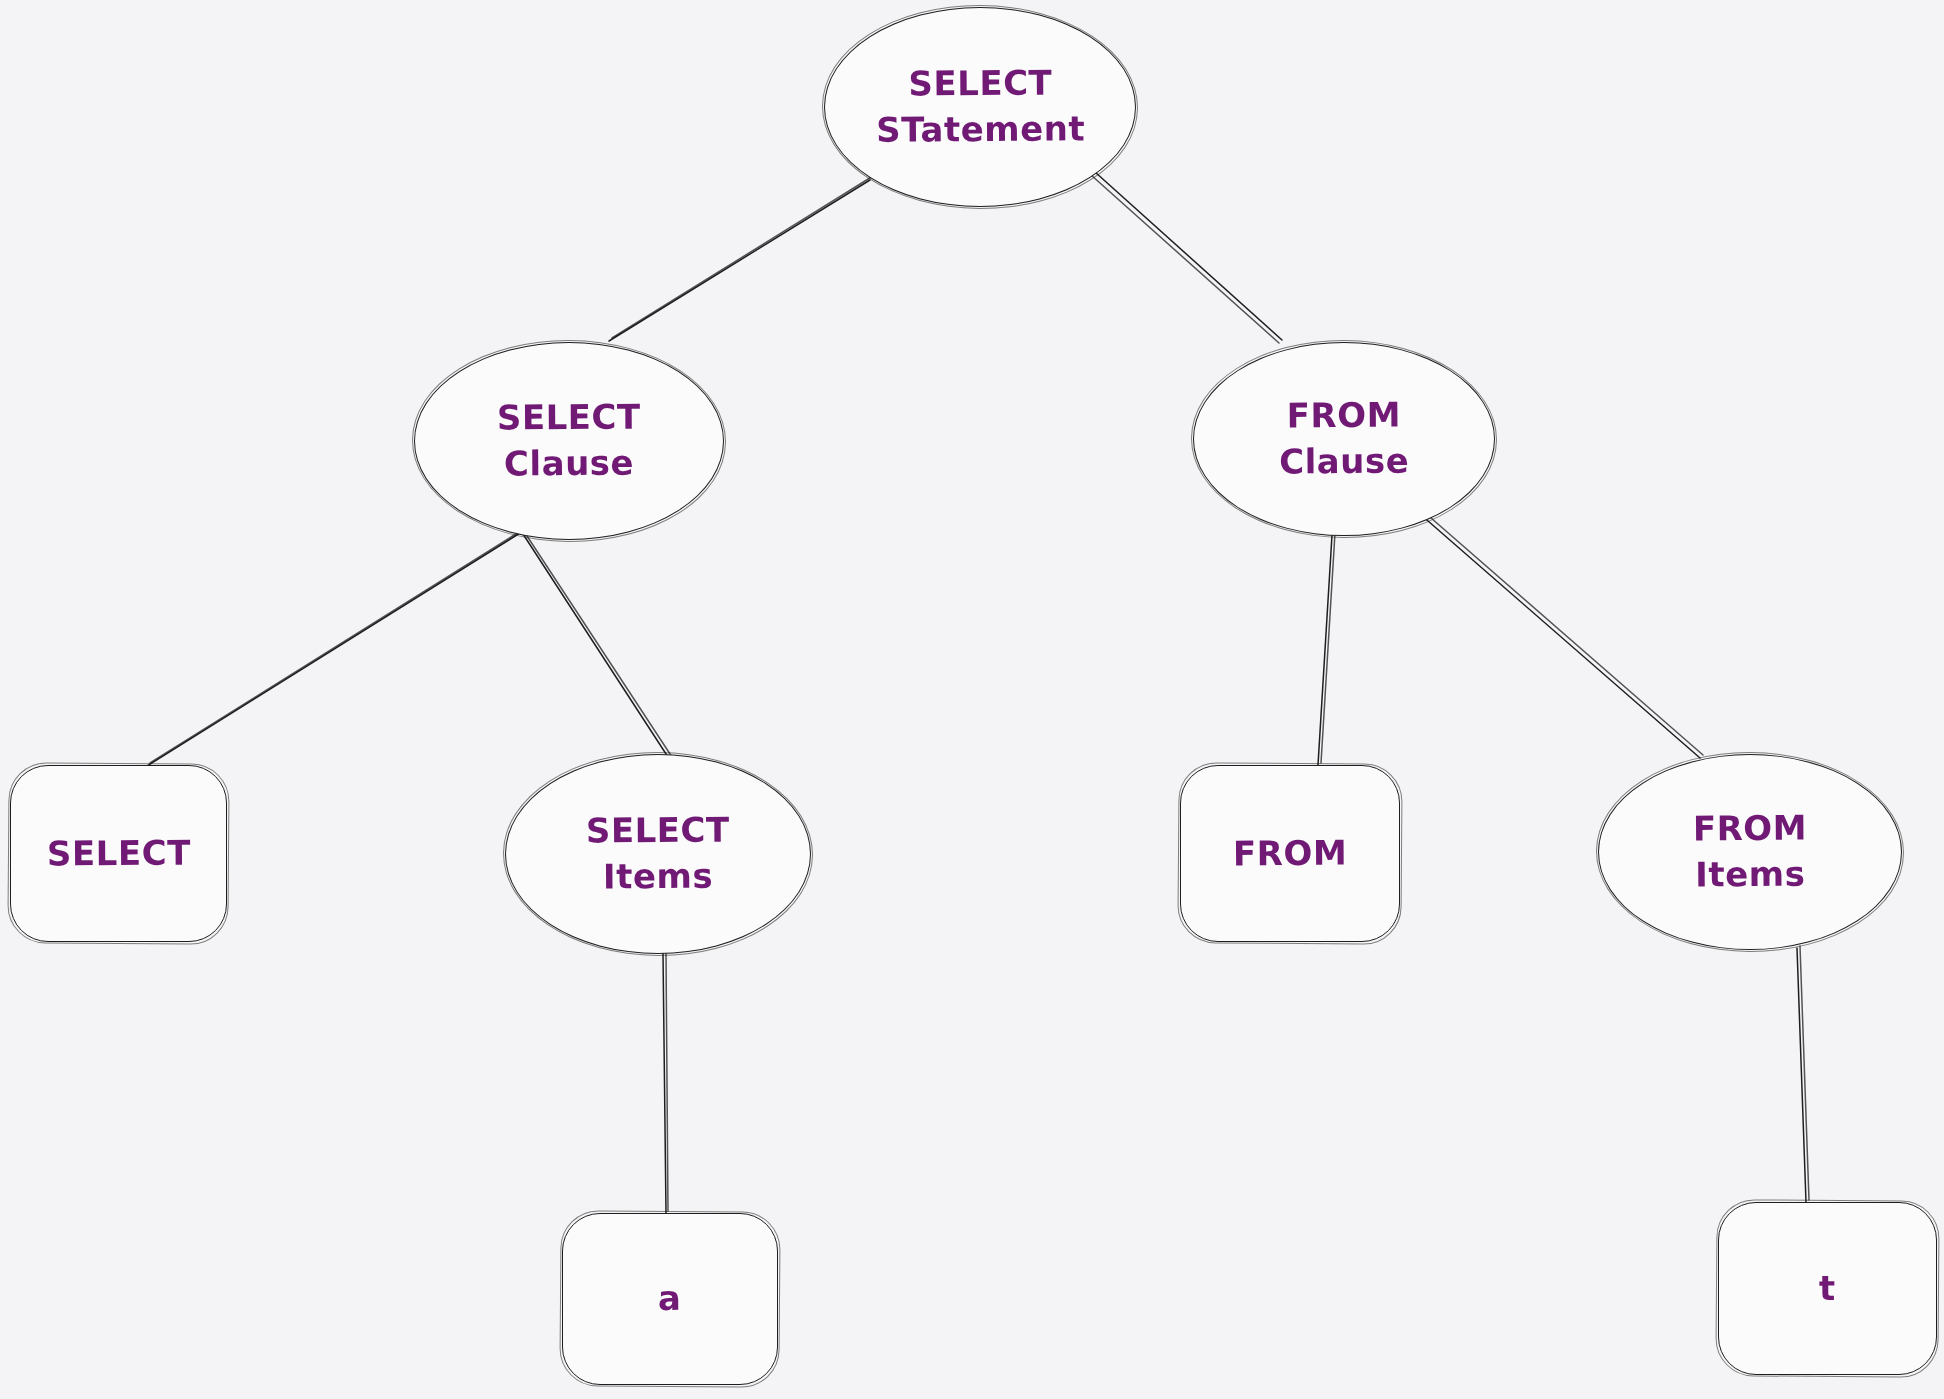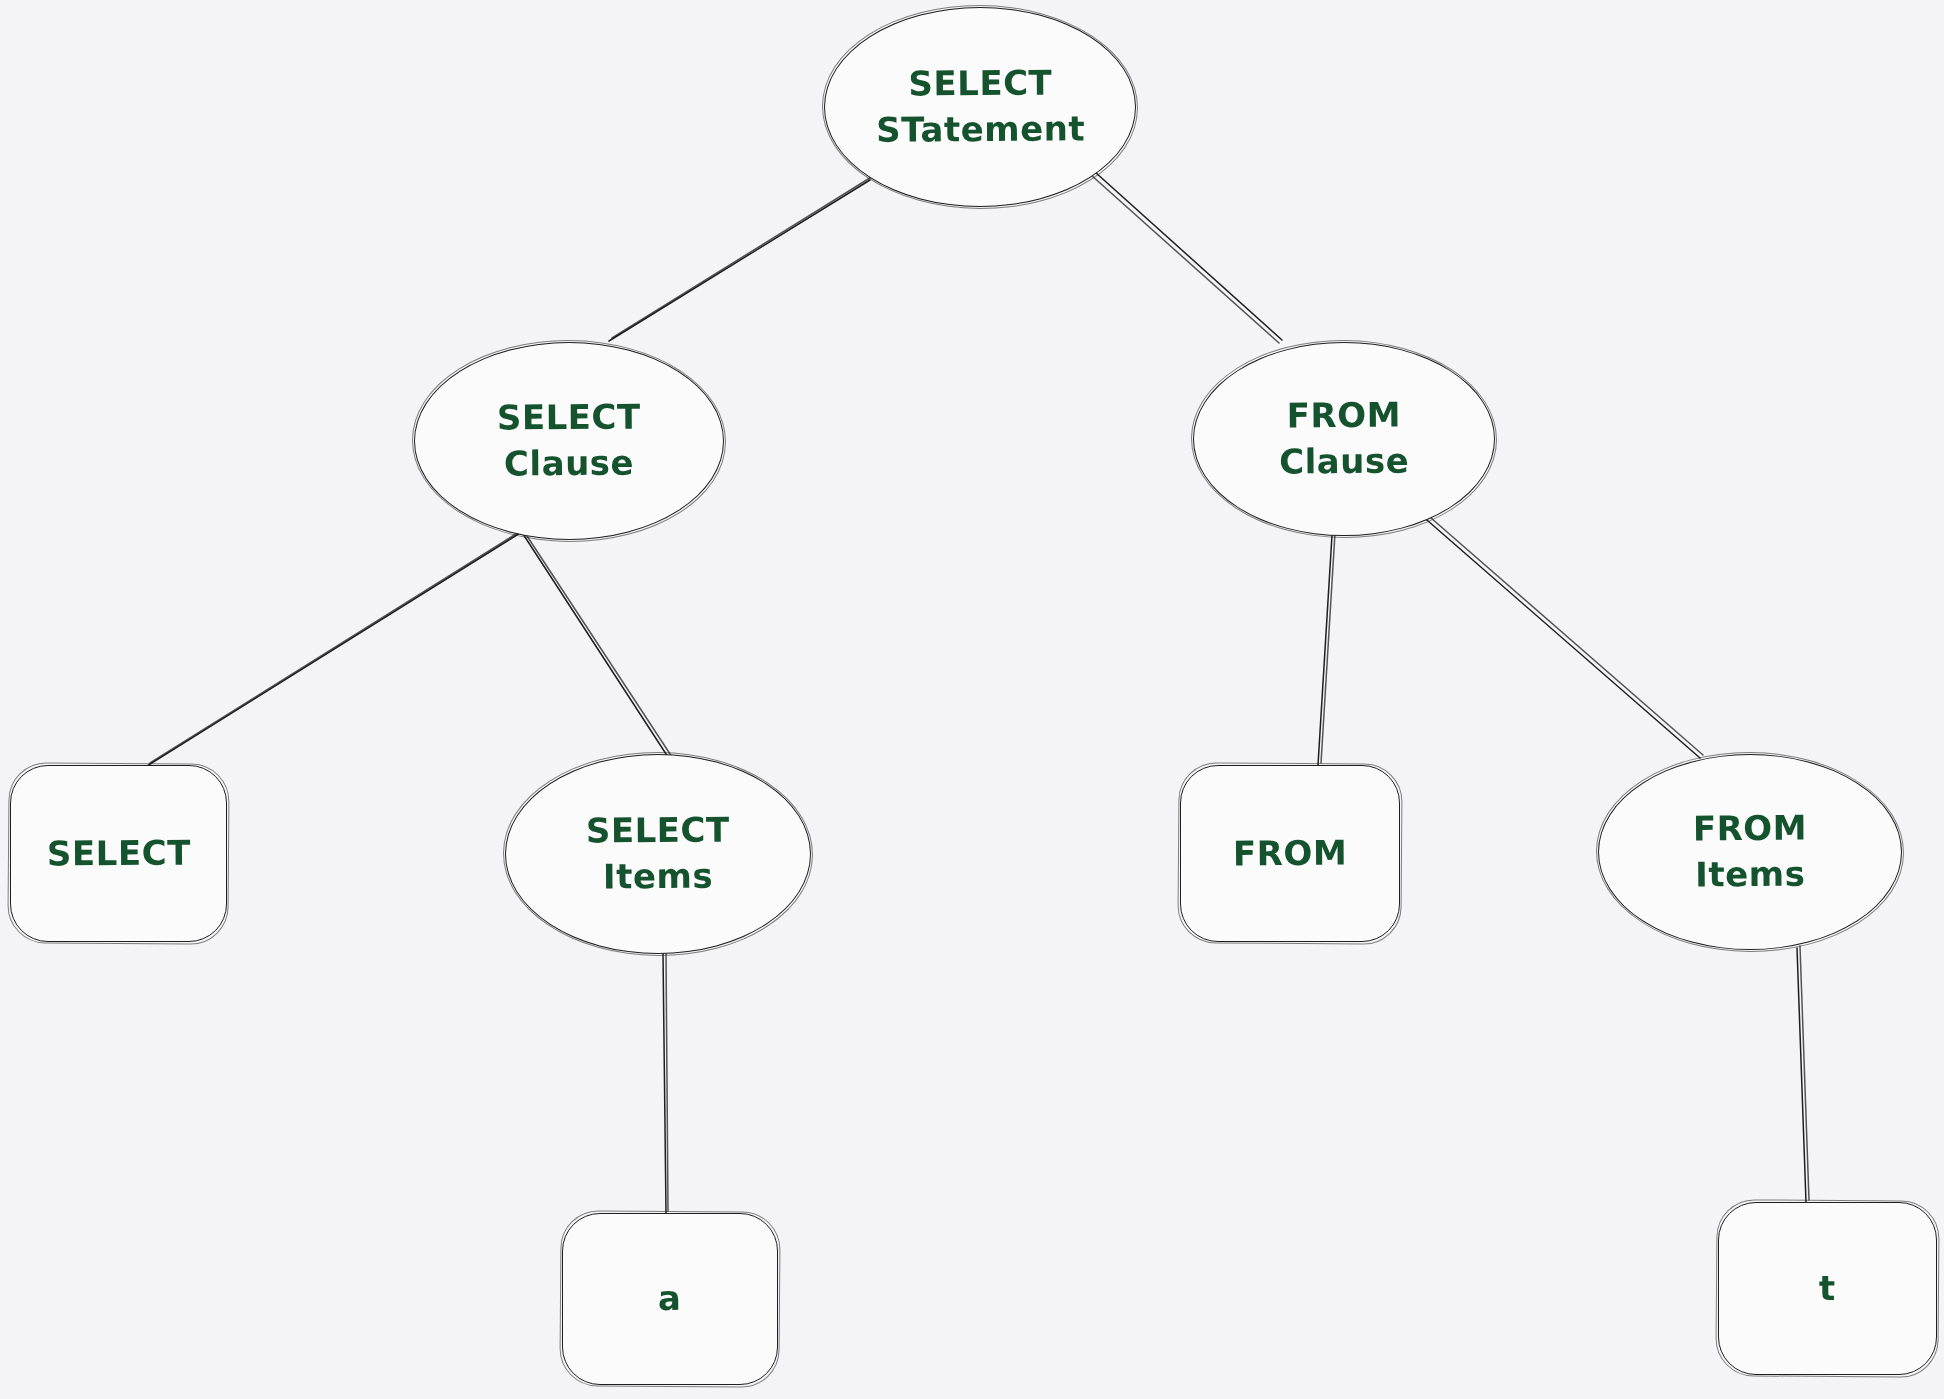--- a/index.html
+++ b/index.html
@@ -29,21 +29,21 @@
   #edges line.pass2 { opacity: 0.75; }
 
   .node {
     position: absolute;
     box-sizing: border-box;
     display: flex;
     align-items: center;
     justify-content: center;
     background: #fbfbfc;
     border: 1.6px solid #1e1e1e;
-    color: #14532d;
+    color: #701a75;
   }
   
   .node::before {
     content: "";
     position: absolute;
     inset: -3px;
     border: 1.2px solid #1e1e1e;
     border-radius: inherit;
     opacity: 0.55;
     transform: rotate(0.45deg);

